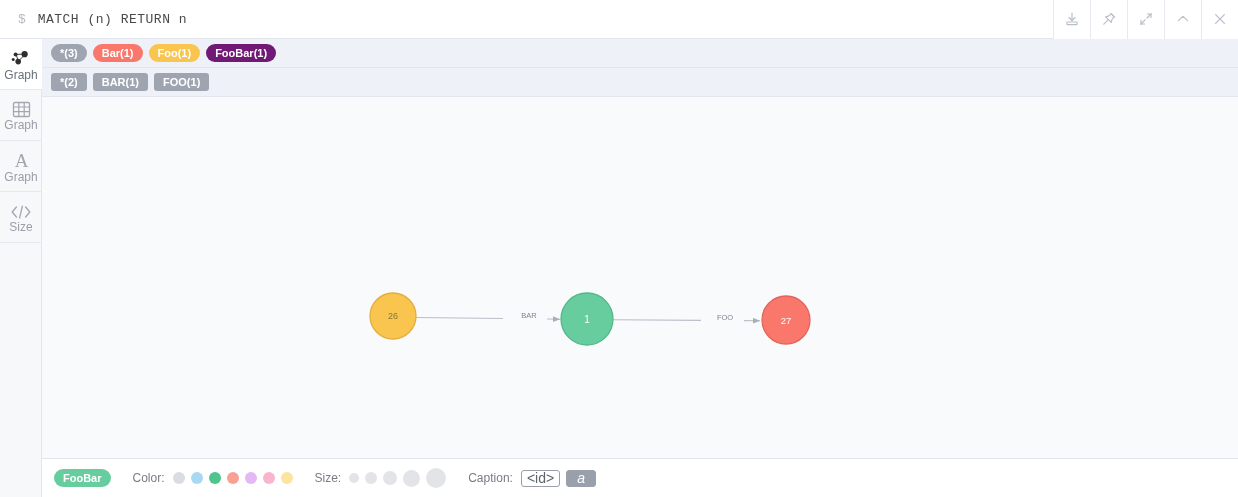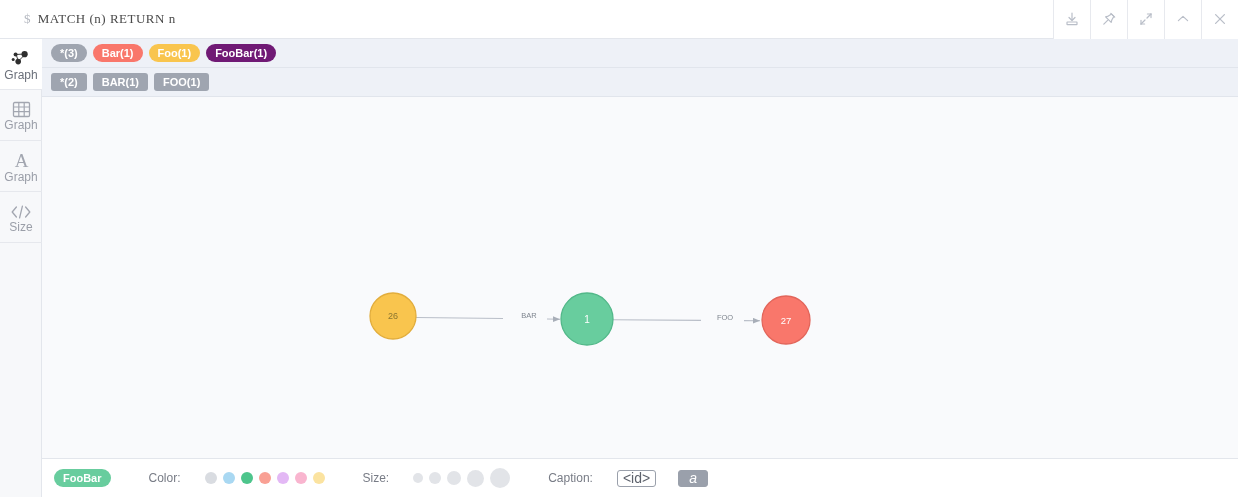--- a/index.html
+++ b/index.html
@@ -18,22 +18,22 @@
   
   .querybar {
     position: absolute; left: 0; top: 0;
     width: 1238px; height: 39px;
     background: #ffffff;
     border-bottom: 1px solid #e3e6ec;
     display: flex; align-items: center;
   }
   .query-text {
     flex: 1;
-    padding-left: 24px;
-    font-family: Liberation Serif, serif;
+    padding-left: 18px;
+    font-family: Liberation Mono, monospace;
     font-size: 13px;
     color: #4a4a4a;
     letter-spacing: .5px;
     white-space: pre;
   }
   .query-text .prompt { color: #b6bac2; margin-right: 3px; }
   .tool-group { display: flex; height: 39px; align-items: stretch; }
   .tool-btn {
     width: 37px; height: 39px;
     border-left: 1px solid #e7e9ee;
@@ -100,21 +100,21 @@
   }
   .canvas svg { position: absolute; left: 0; top: 0; }
 
   
   .inspector {
     position: absolute; left: 0; bottom: 0;
     width: 1196px; height: 39px;
     background: #ffffff;
     border-top: 1px solid #e3e6ec;
     display: flex; align-items: center;
-    padding-left: 12px; gap: 16px;
+    padding-left: 12px; gap: 0;
   }
   .insp-label {
     font-size: 12px; color: #787c86;
     margin-right: 8px; margin-left: 22px;
   }
   .swatches { display: flex; align-items: center; gap: 6px; }
   .swatch {
     width: 12px; height: 12px; border-radius: 50%;
   }
   .sizes { display: flex; align-items: center; gap: 6px; }

